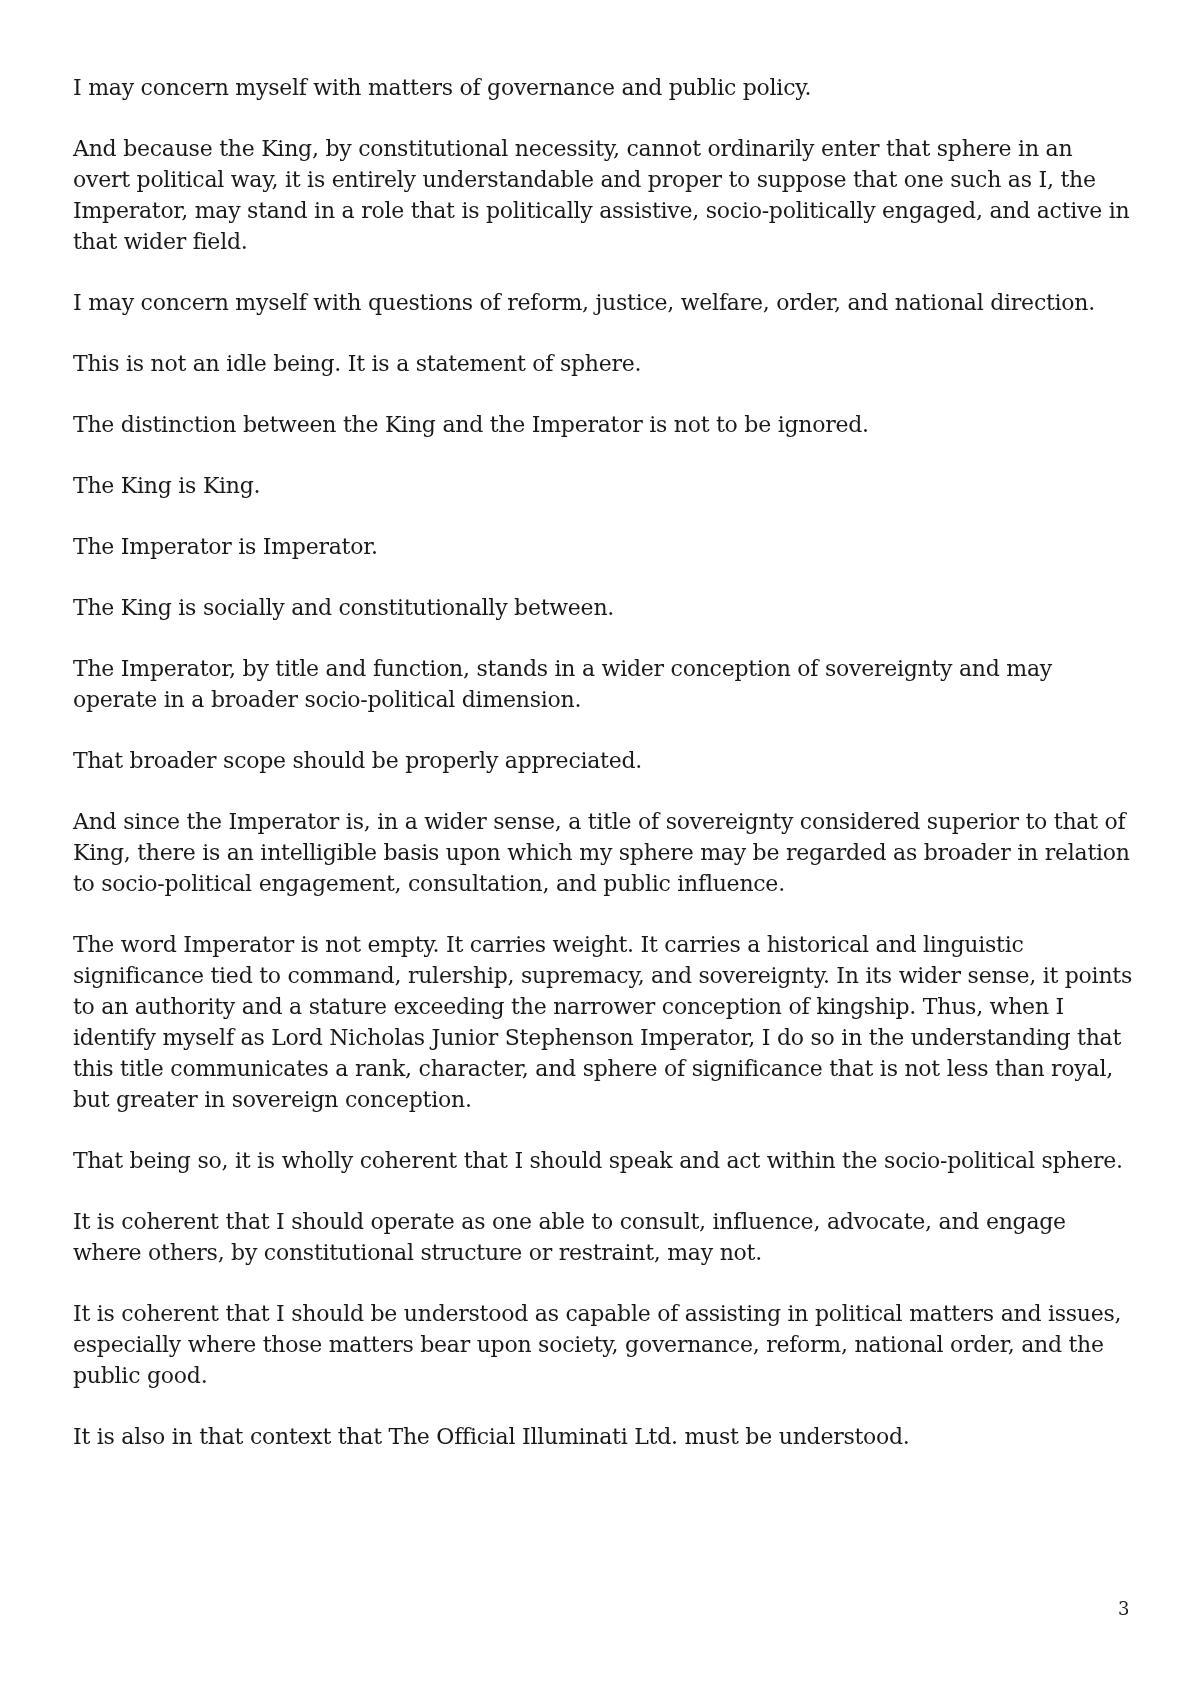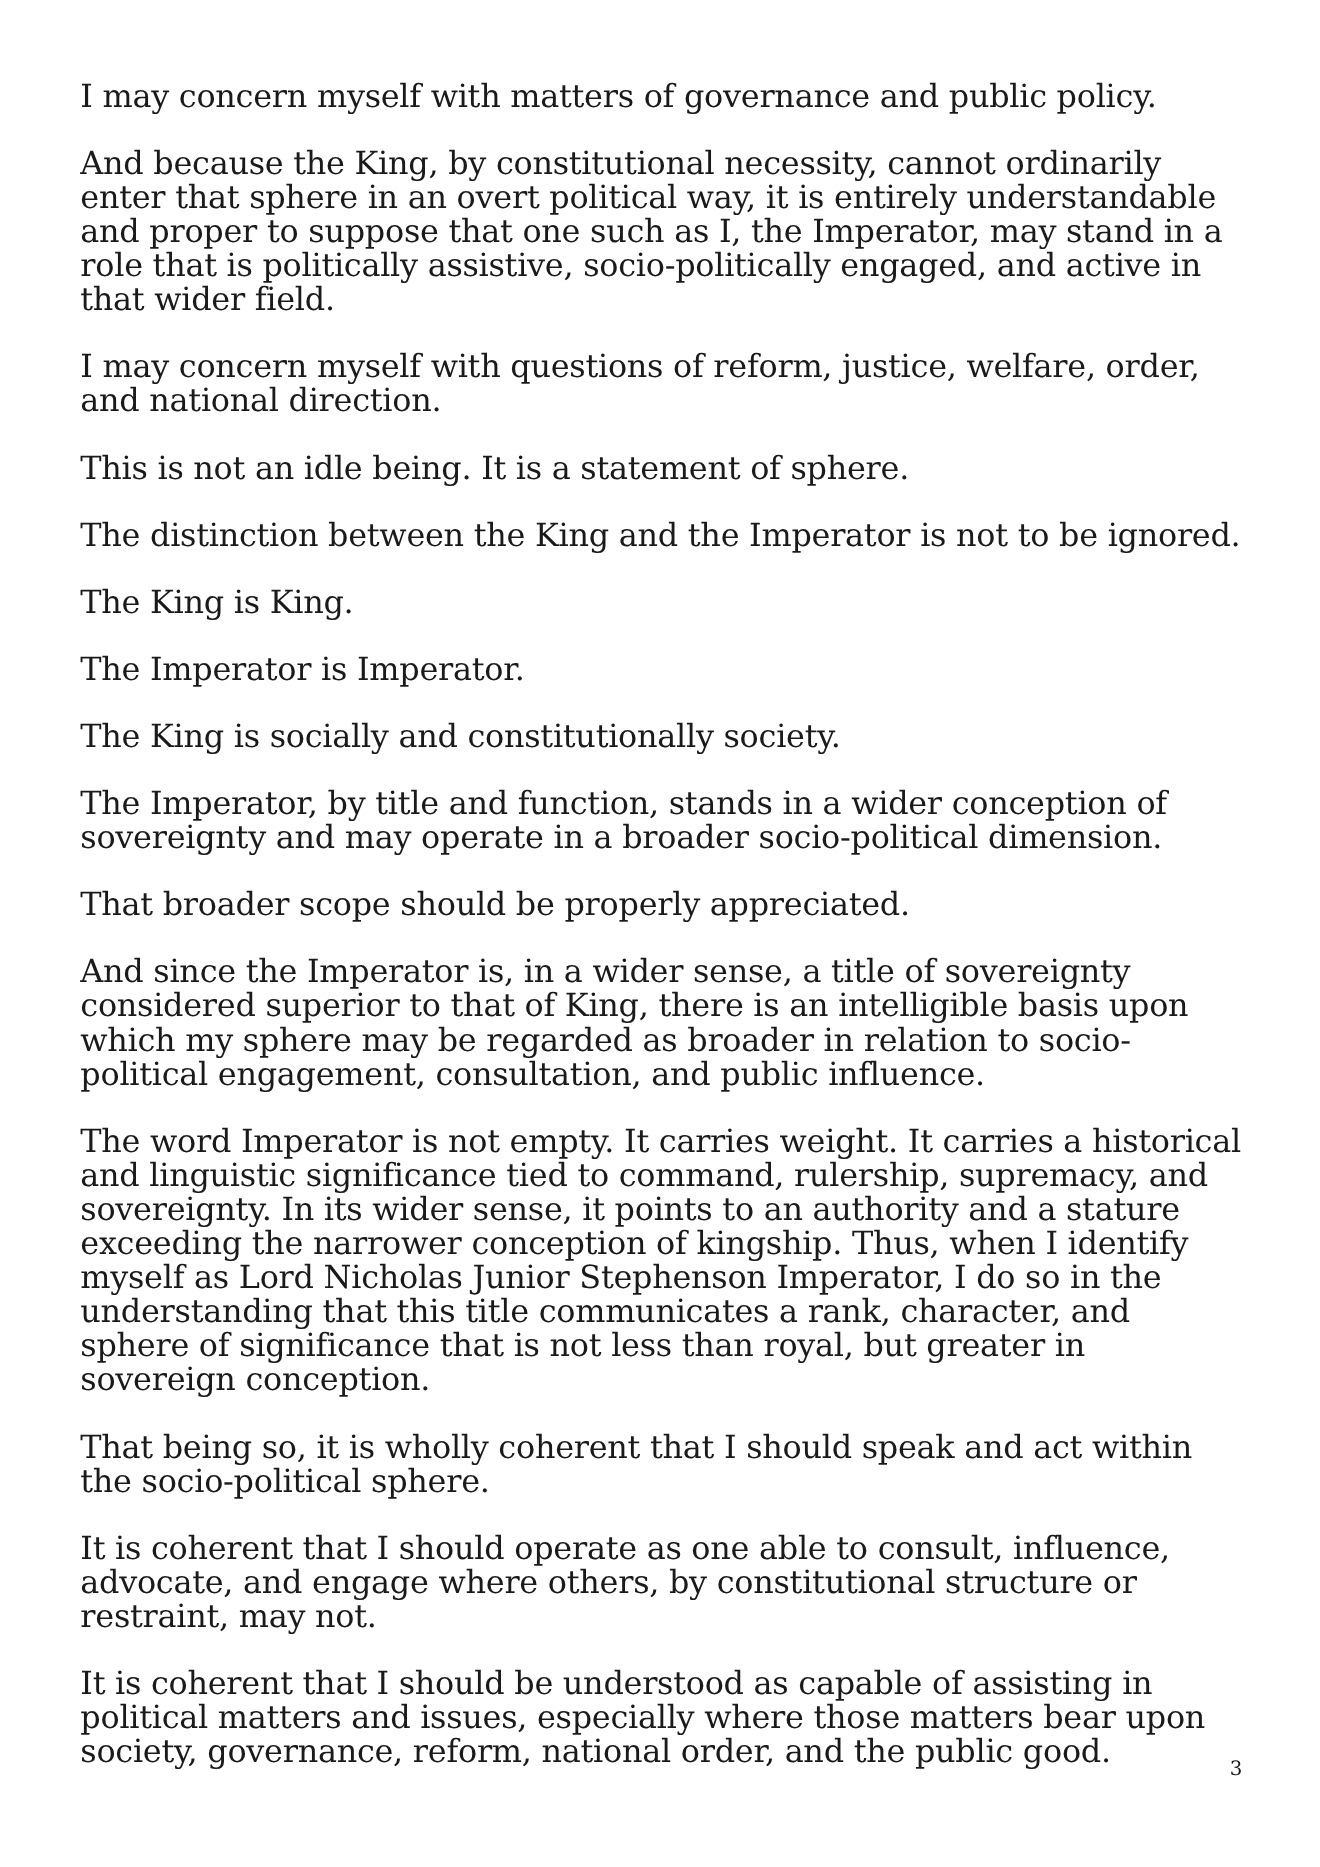--- a/index.html
+++ b/index.html
@@ -3,21 +3,21 @@
 <meta charset="utf-8">
 <style>
   html, body { margin: 0; padding: 0; background: #ffffff; }
   body { width: 1200px; height: 1697px; position: relative; overflow: hidden; }
   .page {
     position: absolute;
     left: 73px;
     top: 72px;
     width: 1060px;
     font-family: "DejaVu Serif", "Liberation Serif", serif;
-    font-size: 29px;
+    font-size: 22px;
     line-height: 31px;
     color: #1a1a1a;
     letter-spacing: -0.25px;
   }
   .page p { margin: 0 0 30px 0; }
   .page b { font-weight: normal; }
   .page-number {
     position: absolute;
     left: 1118px;
     top: 1598px;
@@ -30,22 +30,23 @@
 <body>
 
 <div class="page" id="page-body">
     <p><span>I may concern myself with matters of governance and public policy.</span></p>
     <p><span>And because the King, by constitutional necessity, cannot ordinarily enter that sphere in an overt political way, it is entirely understandable and proper to suppose that one such as I, the Imperator, may stand in a role that is politically assistive, socio-politically engaged, and active in that wider field.</span></p>
     <p><span>I may concern myself with questions of reform, justice, welfare, order, and national direction.</span></p>
     <p><span>This is not an idle being. It is a statement of sphere.</span></p>
     <p><span>The distinction between the King and the Imperator is not to be ignored.</span></p>
     <p><span>The King is King.</span></p>
     <p><span>The Imperator is Imperator.</span></p>
-    <p><span>The King is socially and constitutionally society.</span></p>
+    <p><span>The King is socially and constitutionally between.</span></p>
     <p><span>The Imperator, by title and function, stands in a wider conception of sovereignty and may operate in a broader socio-political dimension.</span></p>
     <p><span>That broader scope should be properly appreciated.</span></p>
     <p><span>And since the Imperator is, in a wider sense, a title of sovereignty considered superior to that of King, there is an intelligible basis upon which my sphere may be regarded as broader in relation to socio-political engagement, consultation, and public influence.</span></p>
     <p><span>The word </span><b>Imperator</b><span> is not empty. It carries weight. It carries a historical and linguistic significance tied to command, rulership, supremacy, and sovereignty. In its wider sense, it points to an authority and a stature exceeding the narrower conception of kingship. Thus, when I identify myself as </span><b>Lord Nicholas Junior Stephenson Imperator</b><span>, I do so in the understanding that this title communicates a rank, character, and sphere of significance that is not less than royal, but greater in sovereign conception.</span></p>
     <p><span>That being so, it is wholly coherent that I should speak and act within the socio-political sphere.</span></p>
     <p><span>It is coherent that I should operate as one able to consult, influence, advocate, and engage where others, by constitutional structure or restraint, may not.</span></p>
     <p><span>It is coherent that I should be understood as capable of assisting in political matters and issues, especially where those matters bear upon society, governance, reform, national order, and the public good.</span></p>
+    <p><span>It is also in that context that </span><b>The Official Illuminati Ltd.</b><span> must be understood.</span></p>
   </div>
 <div class="page-number">3</div>
 
 </body></html>

